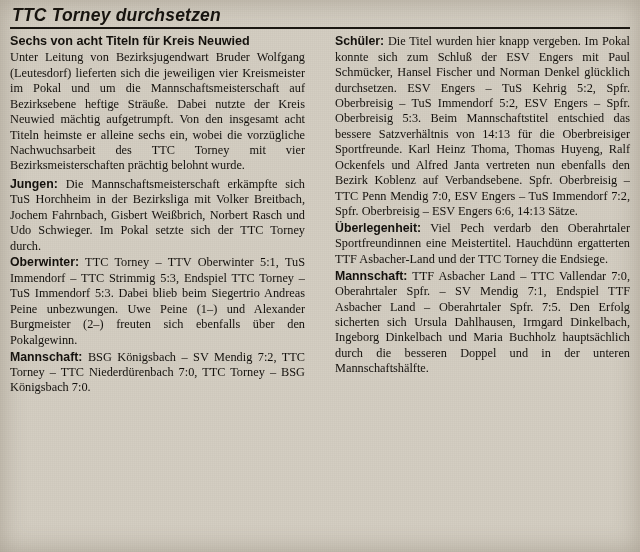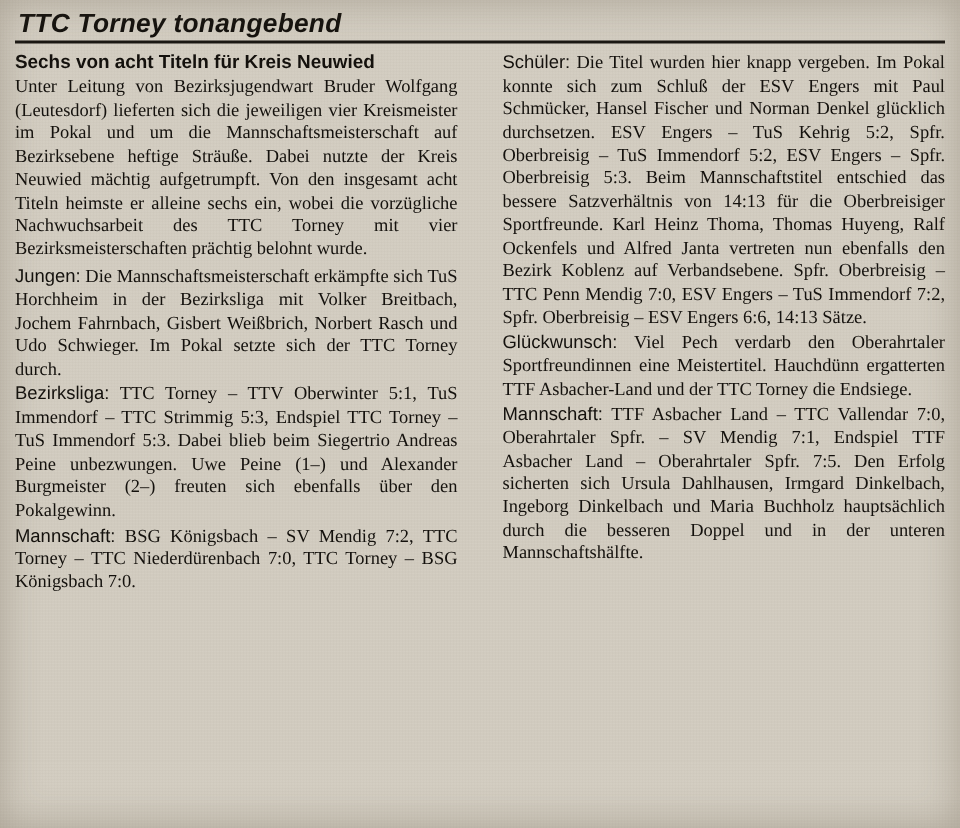--- a/index.html
+++ b/index.html
@@ -70,54 +70,54 @@
   }
   p.para {
     margin: 0 0 0 0;
     text-indent: 0;
   }
   p.para + p.para {
     margin-top: 1.5px;
   }
   .lbl {
     font-family: "Liberation Sans", sans-serif;
-    font-weight: normal;
+    font-weight: bold;
     margin-top: 27px;
   }
   .gap {
     height: 3px;
   }
   
   .page::after {
     content: "";
     position: absolute;
     inset: 0;
     pointer-events: none;
     box-shadow: inset 0 0 26px rgba(90,80,62,0.33);
   }
 </style>
 </head>
 <body>
 
 <div class="page">
 
-  <h1 class="headline">TTC Torney tonangebend</h1>
+  <h1 class="headline">TTC Torney durchsetzen</h1>
   <div class="rule"></div>
 
   <div class="columns">
 
     <div class="col left">
       <div class="subhead">Sechs von acht Titeln für Kreis Neuwied</div>
       <p class="para">Unter Leitung von Bezirksjugendwart Bruder Wolfgang (Leutesdorf) lieferten sich die jeweiligen vier Kreismeister im Pokal und um die Mannschaftsmeisterschaft auf Bezirksebene heftige Sträuße. Dabei nutzte der Kreis Neuwied mächtig aufgetrumpft. Von den insgesamt acht Titeln heimste er alleine sechs ein, wobei die vorzügliche Nachwuchsarbeit des TTC Torney mit vier Bezirksmeisterschaften prächtig belohnt wurde.</p>
       <div class="gap"></div>
       <p class="para"><span class="lbl">Jungen:</span><span> Die Mannschaftsmeisterschaft erkämpfte sich TuS Horchheim in der Bezirksliga mit Volker Breitbach, Jochem Fahrnbach, Gisbert Weißbrich, Norbert Rasch und Udo Schwieger. Im Pokal setzte sich der TTC Torney durch.</span></p>
-      <p class="para"><span class="lbl">Bezirksliga:</span><span> TTC Torney – TTV Oberwinter 5:1, TuS Immendorf – TTC Strimmig 5:3, Endspiel TTC Torney – TuS Immendorf 5:3. Dabei blieb beim Siegertrio Andreas Peine unbezwungen. Uwe Peine (1–) und Alexander Burgmeister (2–) freuten sich ebenfalls über den Pokalgewinn.</span></p>
+      <p class="para"><span class="lbl">Oberwinter:</span><span> TTC Torney – TTV Oberwinter 5:1, TuS Immendorf – TTC Strimmig 5:3, Endspiel TTC Torney – TuS Immendorf 5:3. Dabei blieb beim Siegertrio Andreas Peine unbezwungen. Uwe Peine (1–) und Alexander Burgmeister (2–) freuten sich ebenfalls über den Pokalgewinn.</span></p>
       <p class="para"><span class="lbl">Mannschaft:</span><span> BSG Königsbach – SV Mendig 7:2, TTC Torney – TTC Niederdürenbach 7:0, TTC Torney – BSG Königsbach 7:0.</span></p>
     </div>
 
     <div class="col right">
       <p class="para"><span class="lbl">Schüler:</span><span> Die Titel wurden hier knapp vergeben. Im Pokal konnte sich zum Schluß der ESV Engers mit Paul Schmücker, Hansel Fischer und Norman Denkel glücklich durchsetzen. ESV Engers – TuS Kehrig 5:2, Spfr. Oberbreisig – TuS Immendorf 5:2, ESV Engers – Spfr. Oberbreisig 5:3. Beim Mannschaftstitel entschied das bessere Satzverhältnis von 14:13 für die Oberbreisiger Sportfreunde. Karl Heinz Thoma, Thomas Huyeng, Ralf Ockenfels und Alfred Janta vertreten nun ebenfalls den Bezirk Koblenz auf Verbandsebene. Spfr. Oberbreisig – TTC Penn Mendig 7:0, ESV Engers – TuS Immendorf 7:2, Spfr. Oberbreisig – ESV Engers 6:6, 14:13 Sätze.</span></p>
-      <p class="para"><span class="lbl">Glückwunsch:</span><span> Viel Pech verdarb den Oberahrtaler Sportfreundinnen eine Meistertitel. Hauchdünn ergatterten TTF Asbacher-Land und der TTC Torney die Endsiege.</span></p>
+      <p class="para"><span class="lbl">Überlegenheit:</span><span> Viel Pech verdarb den Oberahrtaler Sportfreundinnen eine Meistertitel. Hauchdünn ergatterten TTF Asbacher-Land und der TTC Torney die Endsiege.</span></p>
       <p class="para"><span class="lbl">Mannschaft:</span><span> TTF Asbacher Land – TTC Vallendar 7:0, Oberahrtaler Spfr. – SV Mendig 7:1, Endspiel TTF Asbacher Land – Oberahrtaler Spfr. 7:5. Den Erfolg sicherten sich Ursula Dahlhausen, Irmgard Dinkelbach, Ingeborg Dinkelbach und Maria Buchholz hauptsächlich durch die besseren Doppel und in der unteren Mannschaftshälfte.</span></p>
     </div>
 
   </div>
 </div>
 
 </body></html>

